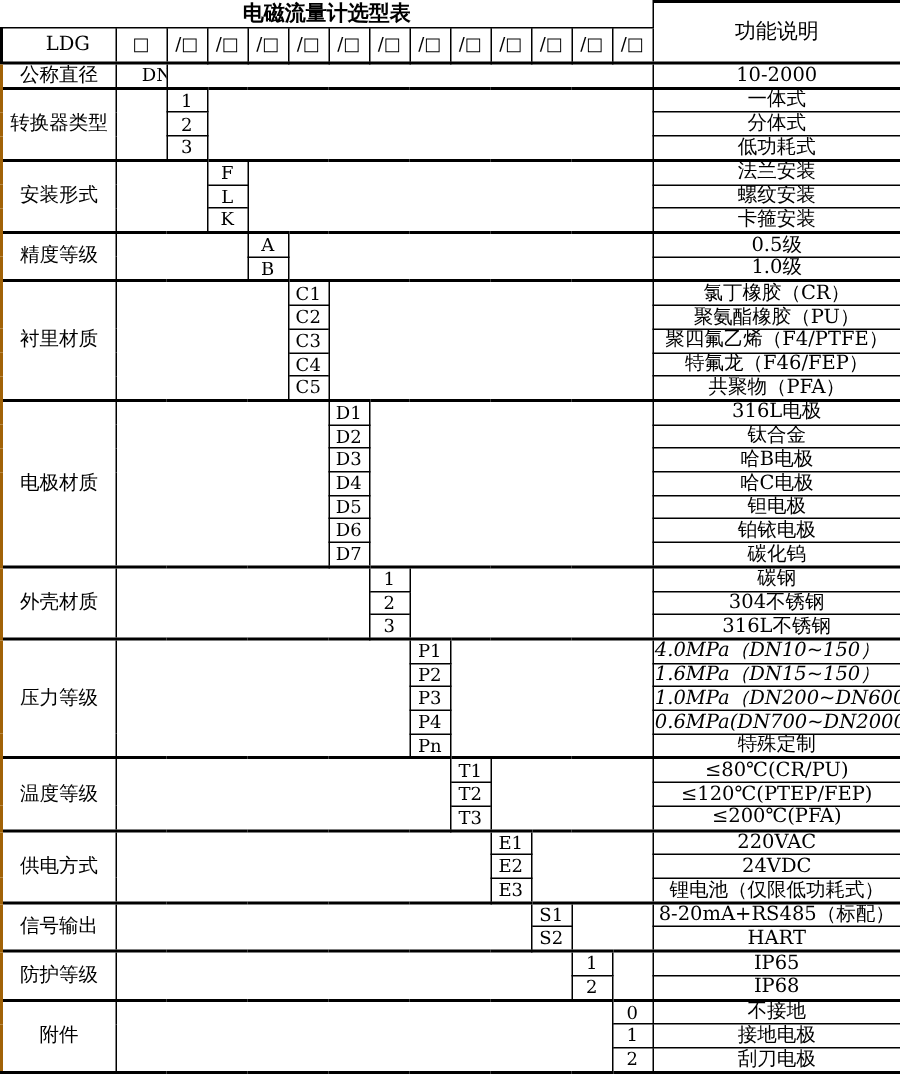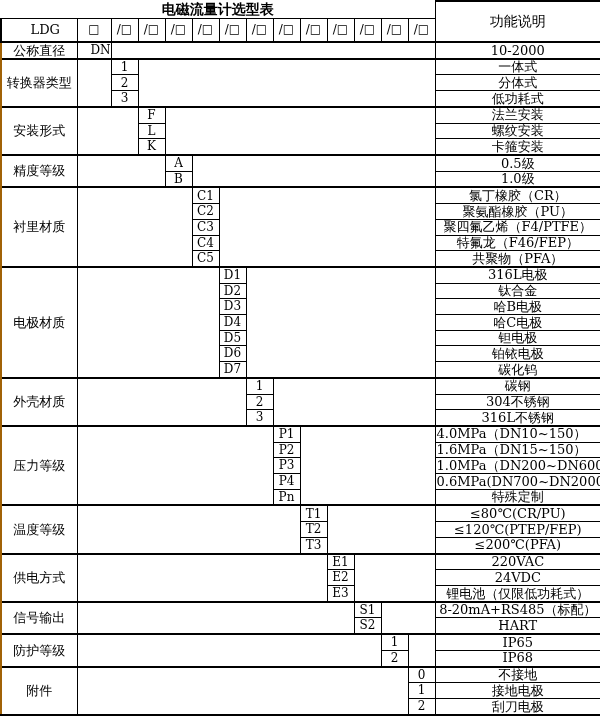--- a/index.html
+++ b/index.html
@@ -7,25 +7,25 @@
   table{border-collapse:collapse;table-layout:fixed;width:600px;height:716px;
         font-family:"DejaVu Serif","Liberation Serif",serif;color:#000;background:#fff;}
   td{border:1px solid #000;padding:0;margin:0;text-align:center;vertical-align:middle;
      font-size:13px;line-height:1.05;overflow:hidden;white-space:nowrap;}
   td.title-cell{border:none;border-bottom:1px solid #000;font-size:14px;font-weight:bold;}
   td.head{border-top:2px solid #000;border-right:2px solid #000;font-size:14px;text-align:center;}
   td.lab{border-left:2px solid #a16207;}
   td.ldg{border-left:2px solid #000;text-align:center;padding-left:12px;}
   td.box{font-size:12px;font-family:"DejaVu Sans","Liberation Sans",sans-serif;}
   td.code{font-size:12px;}
-  td.dn{text-align:right;padding-left:3px;}
+  td.dn{text-align:left;padding-left:17px;}
   td.desc{border-right:2px solid #7f1d1d;}
   td.sec{border-top:2px solid #000;}
   td.bot{border-bottom:2px solid #000;}
-  td.left{text-align:left;padding-left:1px;}
+  td.left{text-align:left;padding-left:1px;font-style:italic;}
   tr.rt{height:17px;} tr.rl{height:24px;}
 </style>
 </head>
 <body>
 
 <div id="wrap">
   <table>
     <colgroup>
       <col style="width:76px">
         <col style="width:34px">

